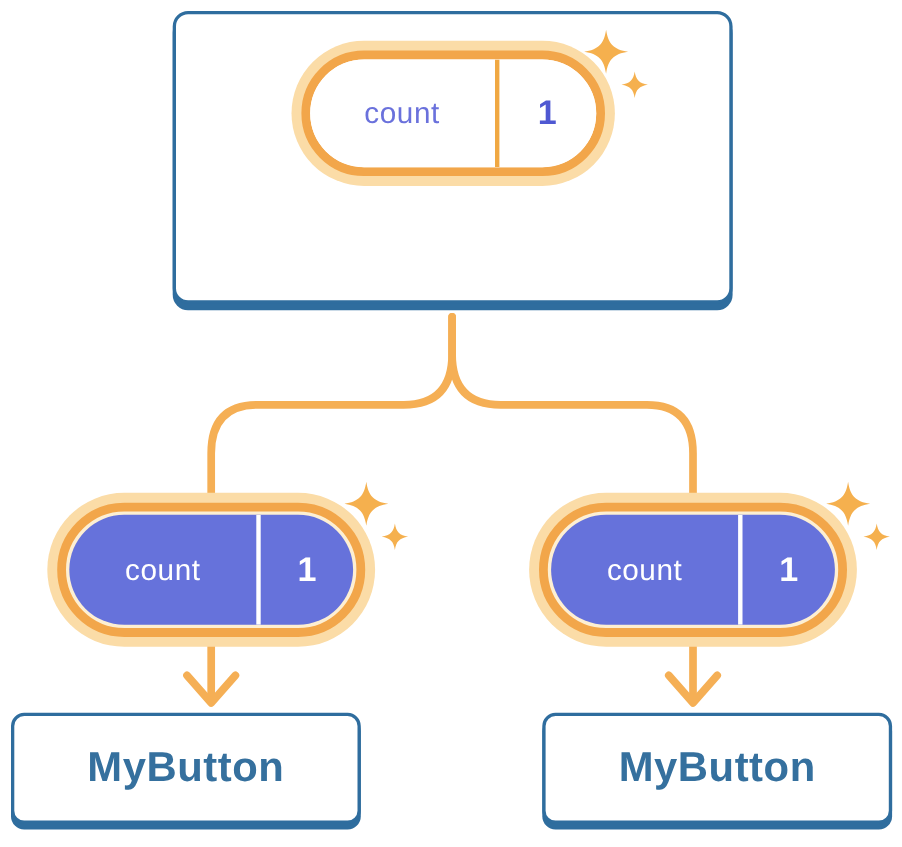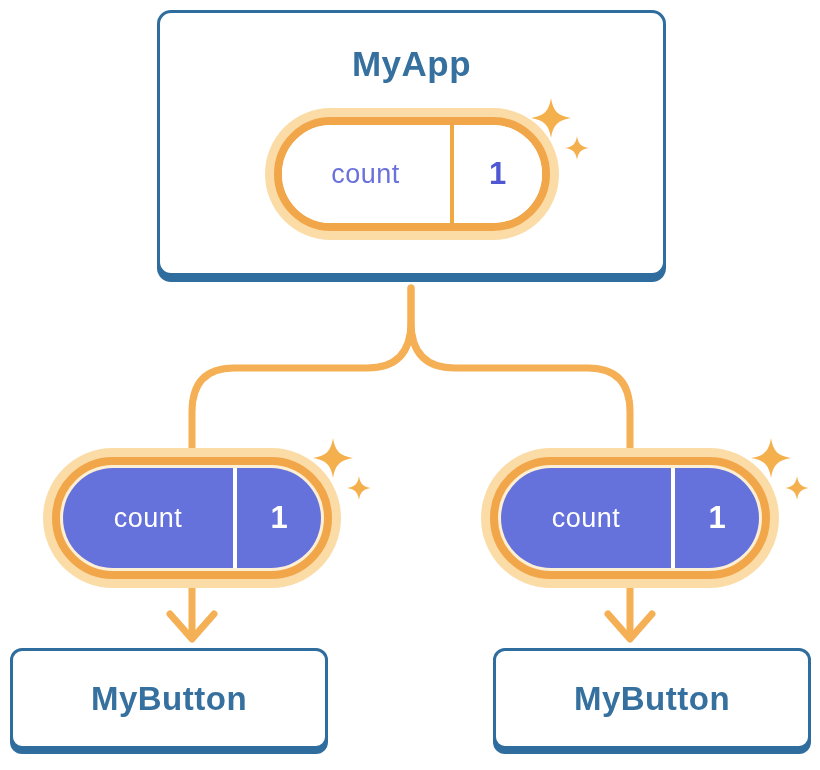--- a/index.html
+++ b/index.html
@@ -24,21 +24,21 @@
     display:flex;flex-direction:column;align-items:center;
   }
   .card-title{
     color:#35709E;
     font-weight:700;
     letter-spacing:0.5px;
   }
   .root-card{left:157px;top:10px;width:509px;height:266px;}
   .root-card .card-title{margin-top:31px;font-size:35px;}
   .leaf-card{top:648px;width:318px;height:101px;justify-content:center;box-shadow:0 5px 0 #2F6D9E;border-radius:12px;}
-  .leaf-card .card-title{font-size:33px;text-align:center;}
+  .leaf-card .card-title{font-size:38px;text-align:center;}
   .leaf-left{left:10px;}
   .leaf-right{left:493px;}
 
   
   .pill-group{position:absolute;z-index:2;}
   .root-card .pill-group{position:relative;margin-top:24px;}
   .pill-left{left:43px;top:448px;}
   .pill-right{left:481px;top:448px;}
 
   .pill-halo{
@@ -91,21 +91,20 @@
   <svg class="connector" width="820" height="770" viewBox="0 0 820 770">
     <g fill="none" stroke="#F5AF55" stroke-width="7" stroke-linecap="round" stroke-linejoin="round">
       <path d="M411 288 V322 Q411 368 367 368 H234 Q192 368 192 412 V635"></path>
       <path d="M411 288 V322 Q411 368 455 368 H588 Q630 368 630 412 V635"></path>
       <path d="M170 614 L192 639 L214 614"></path>
       <path d="M608 614 L630 639 L652 614"></path>
     </g>
   </svg>
 
   <div class="card root-card">
-    <div class="card-title">MyApp</div>
 
     <div class="pill-group light">
       <div class="pill-halo">
         <div class="pill-ring">
           <div class="pill-fill">
             <span class="state-name">count</span>
             <span class="pill-divider"></span>
             <span class="state-value">1</span>
           </div>
         </div>

